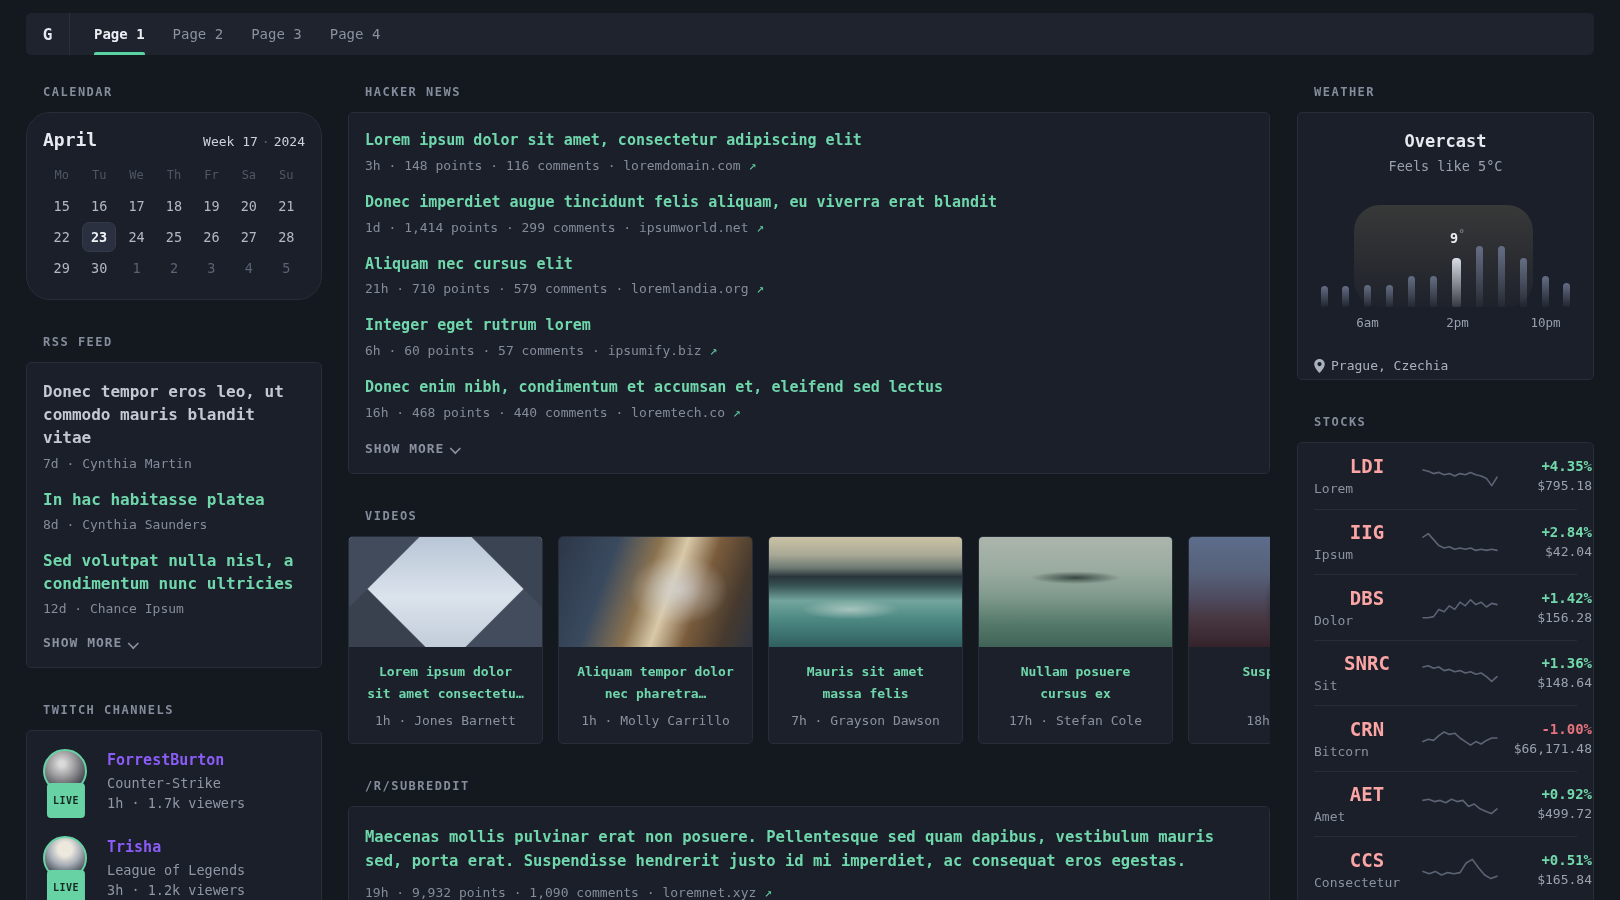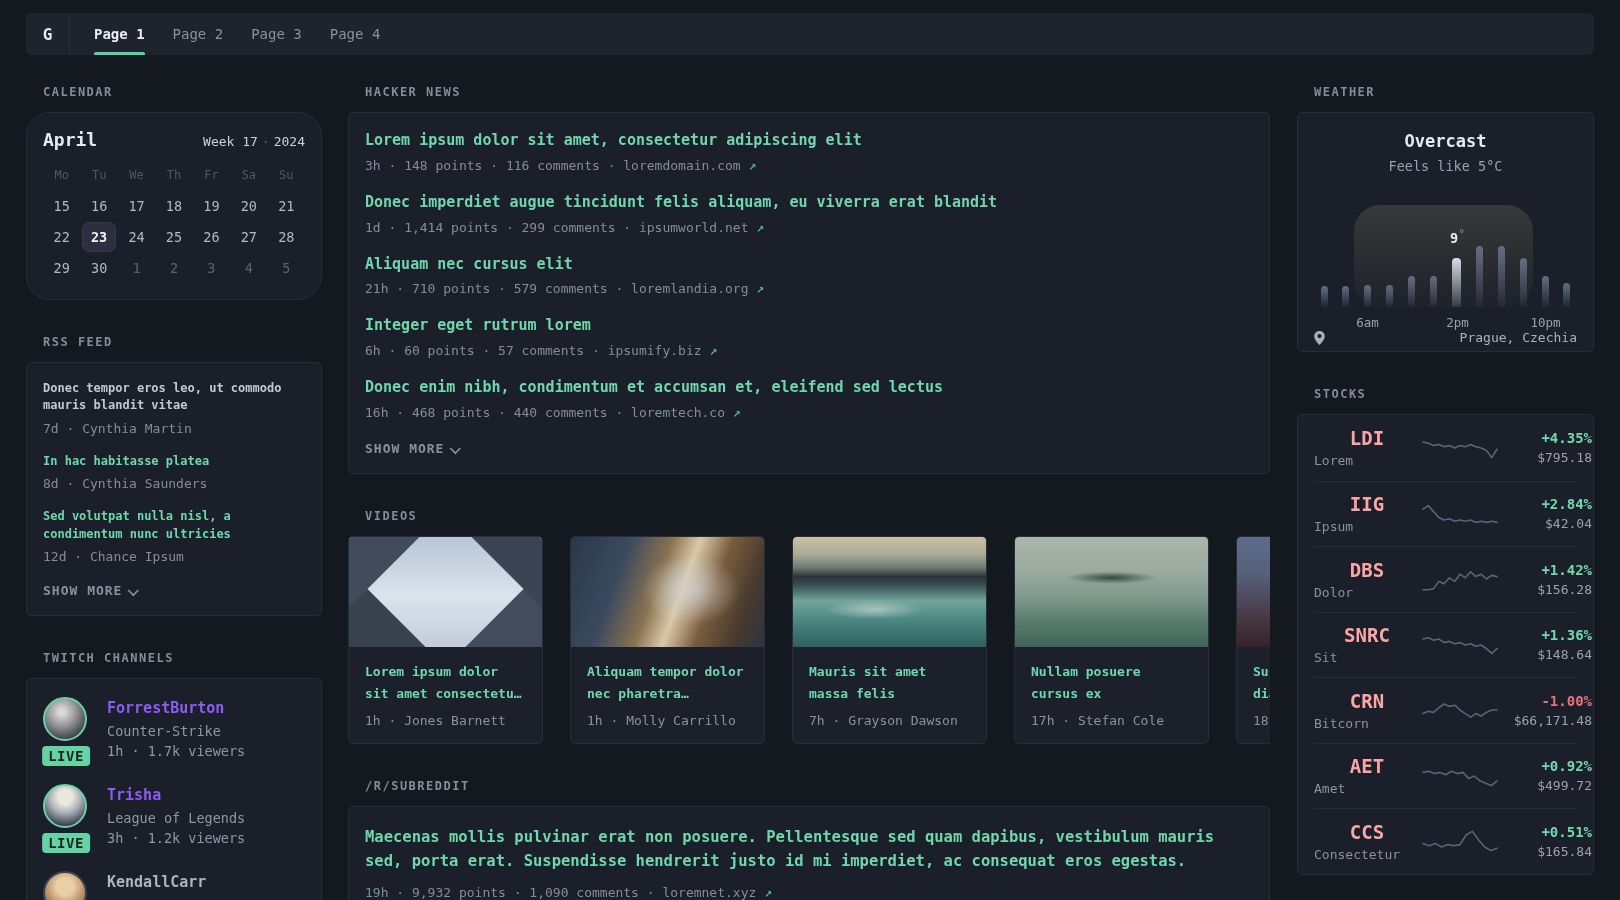--- a/index.html
+++ b/index.html
@@ -63,21 +63,21 @@
     width:34px; height:30px; display:flex; align-items:center; justify-content:center; border-radius:7px;
   }
 
   
   .feed-card { padding:17px 16px; }
   .feed-item { margin-bottom:17px; }
   .feed-title {
     display:block; color:#6fd7ab; font-weight:bold; text-decoration:none; line-height:1.45;
   }
   .feed-title.read { color:#c3c8d2; }
-  .rss .feed-title { font-size:12px; width:258px; }
+  .rss .feed-title { font-size:16px; width:258px; }
   .feed-meta { color:#848c9b; font-size:13px; margin-top:6px; }
   .ext-arrow { color:#5fcfa0; font-size:13px; }
   .show-more {
     color:#8a91a0; font-size:13px; font-weight:bold; letter-spacing:1px;
     display:inline-flex; align-items:center; gap:7px; cursor:pointer; margin-top:2px;
   }
   .chevron { width:10px; height:6px; display:inline-block; position:relative; }
   .chevron:before {
     content:""; position:absolute; left:0; top:0; width:8px; height:8px;
     border-right:2px solid #8a91a0; border-bottom:2px solid #8a91a0;
@@ -96,30 +96,30 @@
   .avatar-wrap { position:relative; width:46px; flex:none; }
   .avatar {
     width:44px; height:44px; border-radius:50%; border:2px solid #3a4150;
   }
   .channel.live .avatar { border-color:#67d3a5; }
   .avatar.a1 { background:radial-gradient(circle at 42% 32%, #d9d9d9 8%, #9a9a9c 38%, #4a4d55 72%, #2e323b 100%); }
   .avatar.a2 { background:radial-gradient(circle at 50% 28%, #ece8de 20%, #aab0b8 45%, #3c424e 80%); }
   .avatar.a3 { background:radial-gradient(circle at 50% 34%, #e8cfa8 26%, #c09468 55%, #6e5c4b 88%); }
   .live-badge {
     position:absolute; left:50%; transform:translateX(-50%); bottom:-7px;
-    background:#67d3a5; color:#15271f; font-size:14px; font-weight:bold;
-    padding:2px 6px; border-radius:4px; letter-spacing:.5px;
+    background:#67d3a5; color:#15271f; font-size:10px; font-weight:bold;
+    padding:12px 6px; border-radius:4px; letter-spacing:.5px;
   }
   .channel-name { font-size:15px; font-weight:bold; color:#8b5cf6; line-height:1.2; padding-top:2px; }
   .channel-name.offline { color:#aeb5c1; }
   .channel-game { color:#8f97a6; font-size:13.5px; margin-top:6px; }
   .channel-meta { color:#8f97a6; font-size:13.5px; margin-top:4px; }
 
   
-  .videos-row { display:flex; gap:27px; width:922px; overflow:hidden; }
+  .videos-row { display:flex; gap:15px; width:922px; overflow:hidden;text-align:center; }
   .video-card { width:195px; flex:none; background:#1c202a; border:1px solid #272d39; border-radius:5px; overflow:hidden; }
   .thumb { width:100%; height:110px; }
   .thumb.towers { background:
       linear-gradient(135deg,#414b5b 23%, rgba(65,75,91,0) 23.5%),
       linear-gradient(225deg,#3b4453 23%, rgba(59,68,83,0) 23.5%),
       linear-gradient(45deg,#39414f 25%, rgba(57,65,79,0) 25.5%),
       linear-gradient(315deg,#434c5c 25%, rgba(67,76,92,0) 25.5%),
       linear-gradient(180deg,#b9c6d6 0%,#dbe3ec 55%,#c2cdda 100%); }
   .thumb.camera { background:
       radial-gradient(ellipse 70px 50px at 62% 48%, rgba(210,212,215,.75), rgba(120,124,130,0) 70%),
@@ -152,21 +152,21 @@
   .wbars { position:absolute; inset:0; display:flex; align-items:flex-end; justify-content:space-between; }
   .wbar { width:7px; border-radius:4px 4px 2px 2px;
     background:linear-gradient(180deg,#646d84 0%, rgba(100,109,132,.08) 100%); }
   .wbar.current { width:9px; background:linear-gradient(180deg,#d7dce6 0%, rgba(215,220,230,.12) 100%); }
   .wtemp { position:absolute; bottom:62px; left:137px; transform:translateX(-50%);
     font-size:13.5px; font-weight:bold; color:#eceef3; }
   .wtemp sup { color:#8a91a0; font-weight:normal; }
   .whours { position:relative; width:250px; margin:8px auto 0 auto; height:15px; font-size:12.5px; color:#98a0af; }
   .whour { position:absolute; transform:translateX(-50%); }
   .whour.h1 { left:47px; } .whour.h2 { left:137px; } .whour.h3 { left:225px; }
-  .wloc { margin-top:0; color:#aab1bf; font-size:13px; display:flex; align-items:center; justify-content:space-between; gap:6px; }
+  .wloc { margin-top:28px; color:#aab1bf; font-size:13px; display:flex; align-items:center; justify-content:flex-start; gap:6px; }
   .pin { width:11px; height:14px; }
 
   
   .stocks-card { padding:0 16px; }
   .stock-row { display:flex; align-items:center; height:65.5px; border-top:1px solid #262c38; }
   .stock-row:first-child { border-top:none; }
   .stock-info { width:106px; flex:none; }
   .stock-ticker { font-size:19px; font-weight:bold; color:#fca5a5;text-align:center; }
   .stock-name { font-size:13px; color:#8a91a0; margin-top:4px; }
   .stock-chart { flex:1; display:flex; justify-content:center; }

